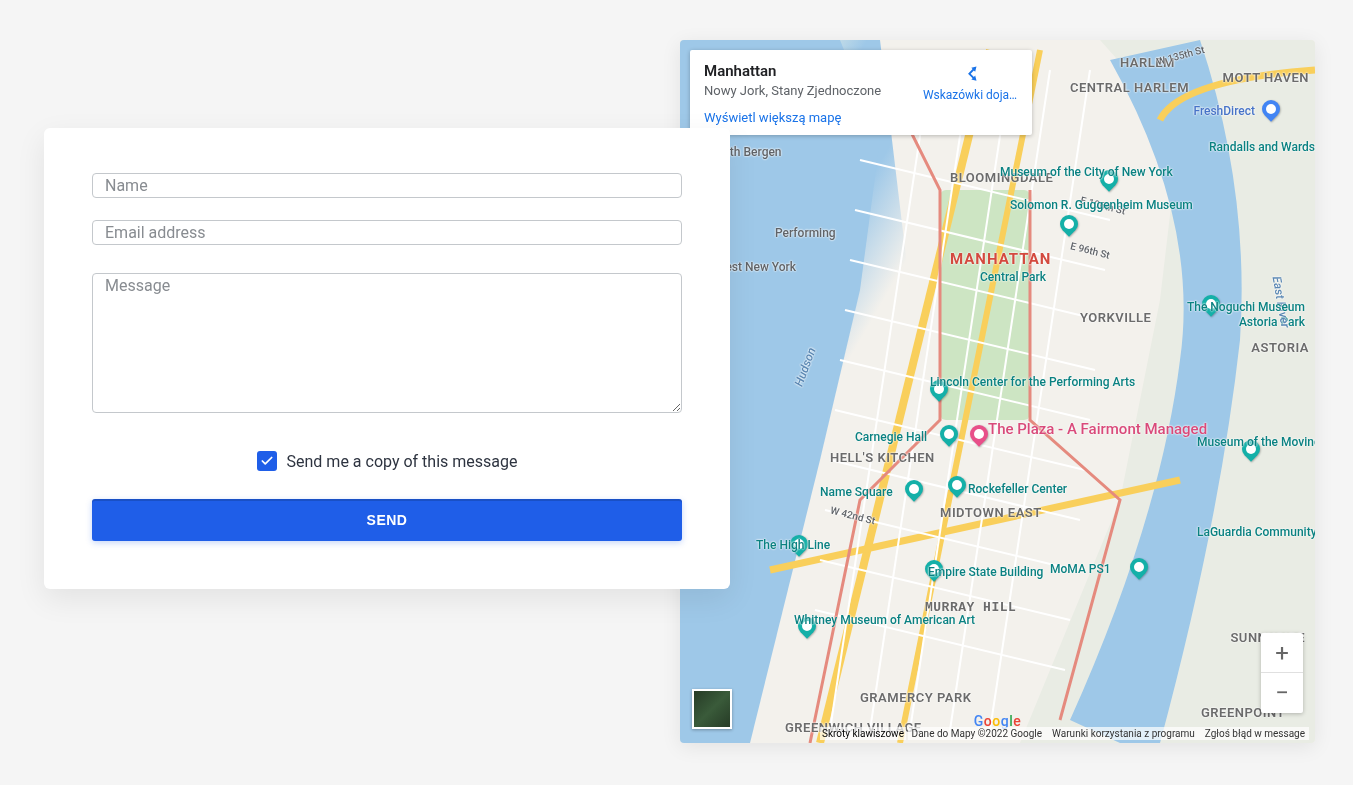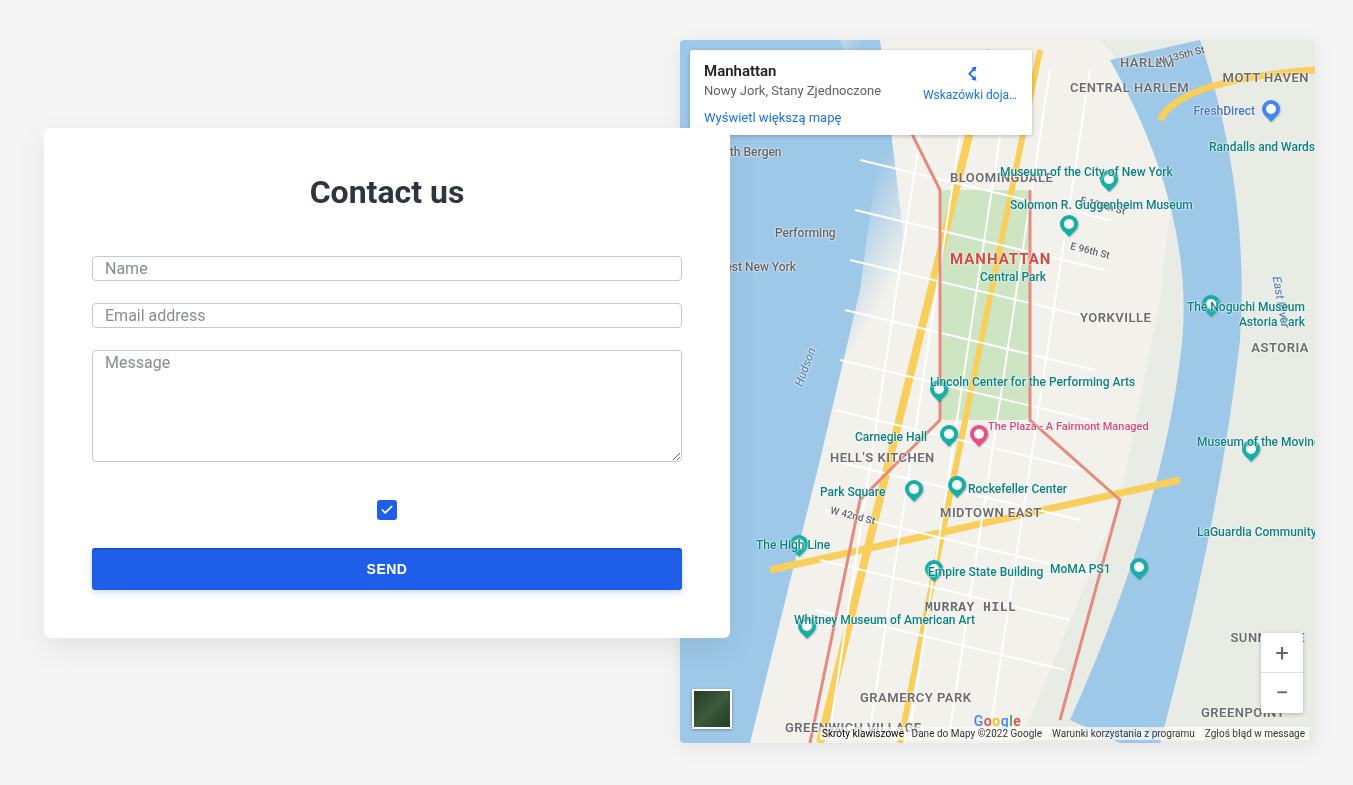--- a/index.html
+++ b/index.html
@@ -35,21 +35,21 @@
     position: absolute;
     font-size: 12px;
     color: #5f6368;
     font-weight: 500;
     text-shadow: 0 0 2px #fff, 0 0 2px #fff;
     white-space: nowrap;
   }
   .map-label.big { font-size: 15px; font-weight:700; letter-spacing:1px; color:#d34a3f; }
   .map-label.dark { font-size: 13px; font-weight:600; color:#6b6b6b; letter-spacing:0.5px;}
   .map-label.poi { color:#0a8181; font-size:12px; font-weight:500;}
-  .map-label.hotel { color:#d94a7a; font-size:11px; font-weight:500;}
+  .map-label.hotel { color:#d94a7a; font-size:15px; font-weight:500;}
   .map-label.river { color:#5a87b3; font-style:italic; font-size:12px;}
 
   .poi-pin {
     position:absolute;
     width:18px; height:18px;
     background:#14b0a8;
     border-radius:50% 50% 50% 0;
     transform: rotate(-45deg);
     box-shadow: 0 1px 2px rgba(0,0,0,0.3);
   }
@@ -155,21 +155,21 @@
     border:1px solid #c4c8cc;
     border-radius:4px;
     padding: 2px 12px;
     font-size:16px;
     color:#6b7280;
     margin-bottom: 22px;
     font-family:inherit;
     background:#fff;
   }
   .form-control::placeholder { color:#888c91; }
-  textarea.form-control { height:112px; resize: both; }
+  textarea.form-control { height:140px; resize: both; margin-top: 6px; }
   .checkbox-row {
     display:flex; align-items:center; justify-content:center; gap:10px;
     margin: 12px 0 28px 0;
     font-size:16px; color:#2e3440;
   }
   .checkbox {
     width:20px; height:20px;
     background:#1f5ee8;
     border-radius:3px;
     display:flex; align-items:center; justify-content:center;
@@ -265,21 +265,21 @@
     <div class="map-label poi" style="top:158px; left:330px; text-align:center;">Solomon R. Guggenheim Museum</div>
     <div class="poi-pin" style="top:255px; right:95px;"></div>
     <div class="map-label poi" style="top:260px; right:10px;">The Noguchi Museum</div>
     <div class="poi-pin" style="top:340px; left:250px;"></div>
     <div class="map-label poi" style="top:335px; left:250px; width:140px;">Lincoln Center for the Performing Arts</div>
     <div class="poi-pin" style="top:385px; left:260px;"></div>
     <div class="map-label poi" style="top:390px; left:175px;">Carnegie Hall</div>
     <div class="poi-pin hotel-pin" style="top:385px; left:290px;"></div>
     <div class="map-label hotel" style="top:380px; left:308px; width:120px;">The Plaza - A Fairmont Managed</div>
     <div class="poi-pin" style="top:440px; left:225px;"></div>
-    <div class="map-label poi" style="top:445px; left:140px;">Park Square</div>
+    <div class="map-label poi" style="top:445px; left:140px;">Name Square</div>
     <div class="poi-pin" style="top:436px; left:268px;"></div>
     <div class="map-label poi" style="top:442px; left:288px;">Rockefeller Center</div>
     <div class="poi-pin" style="top:520px; left:245px;"></div>
     <div class="map-label poi" style="top:525px; left:248px;">Empire State Building</div>
     <div class="poi-pin" style="top:495px; left:110px;"></div>
     <div class="map-label poi" style="top:498px; left:76px;">The High Line</div>
     <div class="poi-pin" style="top:577px; left:118px;"></div>
     <div class="map-label poi" style="top:573px; left:114px; width:130px;">Whitney Museum of American Art</div>
     <div class="poi-pin" style="top:518px; left:450px;"></div>
     <div class="map-label poi" style="top:522px; left:370px;">MoMA PS1</div>
@@ -316,25 +316,25 @@
 
   <div class="map-shortcuts">Skróty klawiszowe</div>
   <div class="map-footer">
     <span>Dane do Mapy ©2022 Google</span>
     <span>Warunki korzystania z programu</span>
     <span>Zgłoś błąd w message</span>
   </div>
 </div>
 
 <div class="contact-card">
-  <h2 class="contact-title">Contact us</h2>
   <input class="form-control" placeholder="Name" style="">
   <input class="form-control" placeholder="Email address" style="">
   <textarea class="form-control" placeholder="Message" style=""></textarea>
   <div class="checkbox-row">
     <div class="checkbox">
       <svg width="14" height="14" viewBox="0 0 24 24" fill="none" stroke-width="3" stroke-linecap="round" stroke-linejoin="round">
           <polyline points="4 12 9 17 20 6"></polyline>
         </svg>
     </div>
+    <span>Send me a copy of this message</span>
   </div>
   <button class="send-btn">SEND</button>
 </div>
 
 </body></html>

